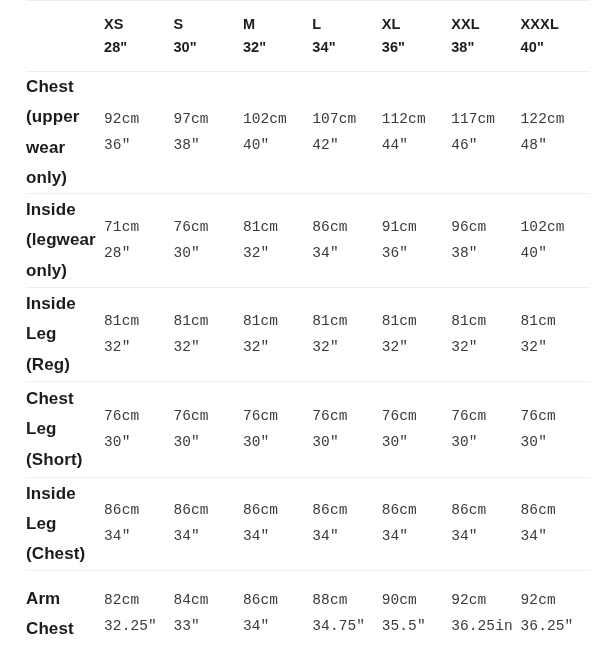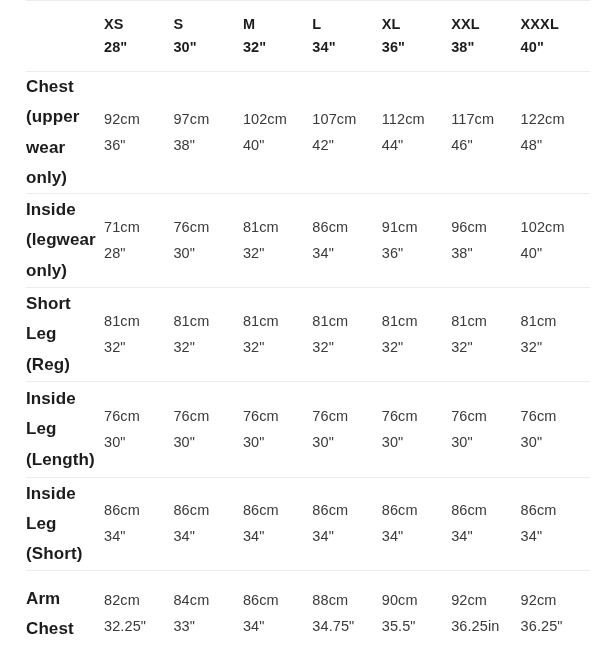--- a/index.html
+++ b/index.html
@@ -74,20 +74,21 @@
     vertical-align: middle;
   }
 
   tbody td.cell {
     font-size: 14.5px;
     font-weight: normal;
     color: #3a3a3a;
     line-height: 1.78;
     letter-spacing: 0.1px;
     vertical-align: middle;
+    font-family: Liberation Mono, monospace;
   }
   .cell-cm { display: block; }
   .cell-in { display: block; }
 
   
   tr.r-chest  th, tr.r-chest  td { height: 112px; }
   tr.r-waist  th, tr.r-waist  td { height: 93px; }
   tr.r-reg    th, tr.r-reg    td { height: 93px; }
   tr.r-short  th, tr.r-short  td { height: 95px; }
   tr.r-long   th, tr.r-long   td { height: 92px; }
@@ -204,21 +205,21 @@
           <span class="cell-cm">96cm</span>
           <span class="cell-in">38"</span>
         </td>
         <td class="cell">
           <span class="cell-cm">102cm</span>
           <span class="cell-in">40"</span>
         </td>
       </tr>
 
       <tr class="r-reg">
-        <th class="row-label">Short Leg (Reg)</th>
+        <th class="row-label">Inside Leg (Reg)</th>
         <td class="cell">
           <span class="cell-cm">81cm</span>
           <span class="cell-in">32"</span>
         </td>
         <td class="cell">
           <span class="cell-cm">81cm</span>
           <span class="cell-in">32"</span>
         </td>
         <td class="cell">
           <span class="cell-cm">81cm</span>
@@ -236,21 +237,21 @@
           <span class="cell-cm">81cm</span>
           <span class="cell-in">32"</span>
         </td>
         <td class="cell">
           <span class="cell-cm">81cm</span>
           <span class="cell-in">32"</span>
         </td>
       </tr>
 
       <tr class="r-short">
-        <th class="row-label">Inside Leg (Length)</th>
+        <th class="row-label">Chest Leg (Short)</th>
         <td class="cell">
           <span class="cell-cm">76cm</span>
           <span class="cell-in">30"</span>
         </td>
         <td class="cell">
           <span class="cell-cm">76cm</span>
           <span class="cell-in">30"</span>
         </td>
         <td class="cell">
           <span class="cell-cm">76cm</span>
@@ -268,21 +269,21 @@
           <span class="cell-cm">76cm</span>
           <span class="cell-in">30"</span>
         </td>
         <td class="cell">
           <span class="cell-cm">76cm</span>
           <span class="cell-in">30"</span>
         </td>
       </tr>
 
       <tr class="r-long">
-        <th class="row-label">Inside Leg (Short)</th>
+        <th class="row-label">Inside Leg (Chest)</th>
         <td class="cell">
           <span class="cell-cm">86cm</span>
           <span class="cell-in">34"</span>
         </td>
         <td class="cell">
           <span class="cell-cm">86cm</span>
           <span class="cell-in">34"</span>
         </td>
         <td class="cell">
           <span class="cell-cm">86cm</span>

